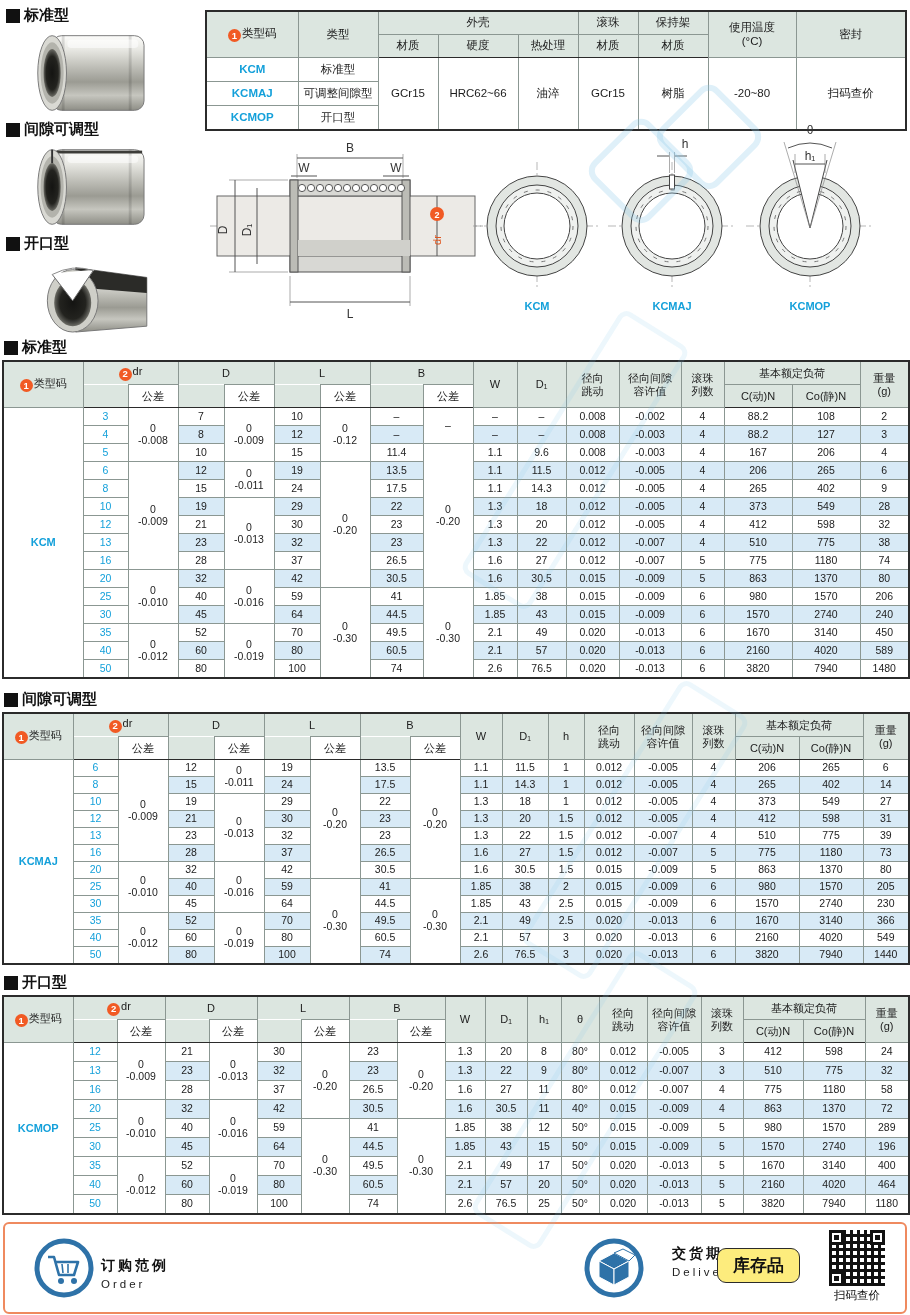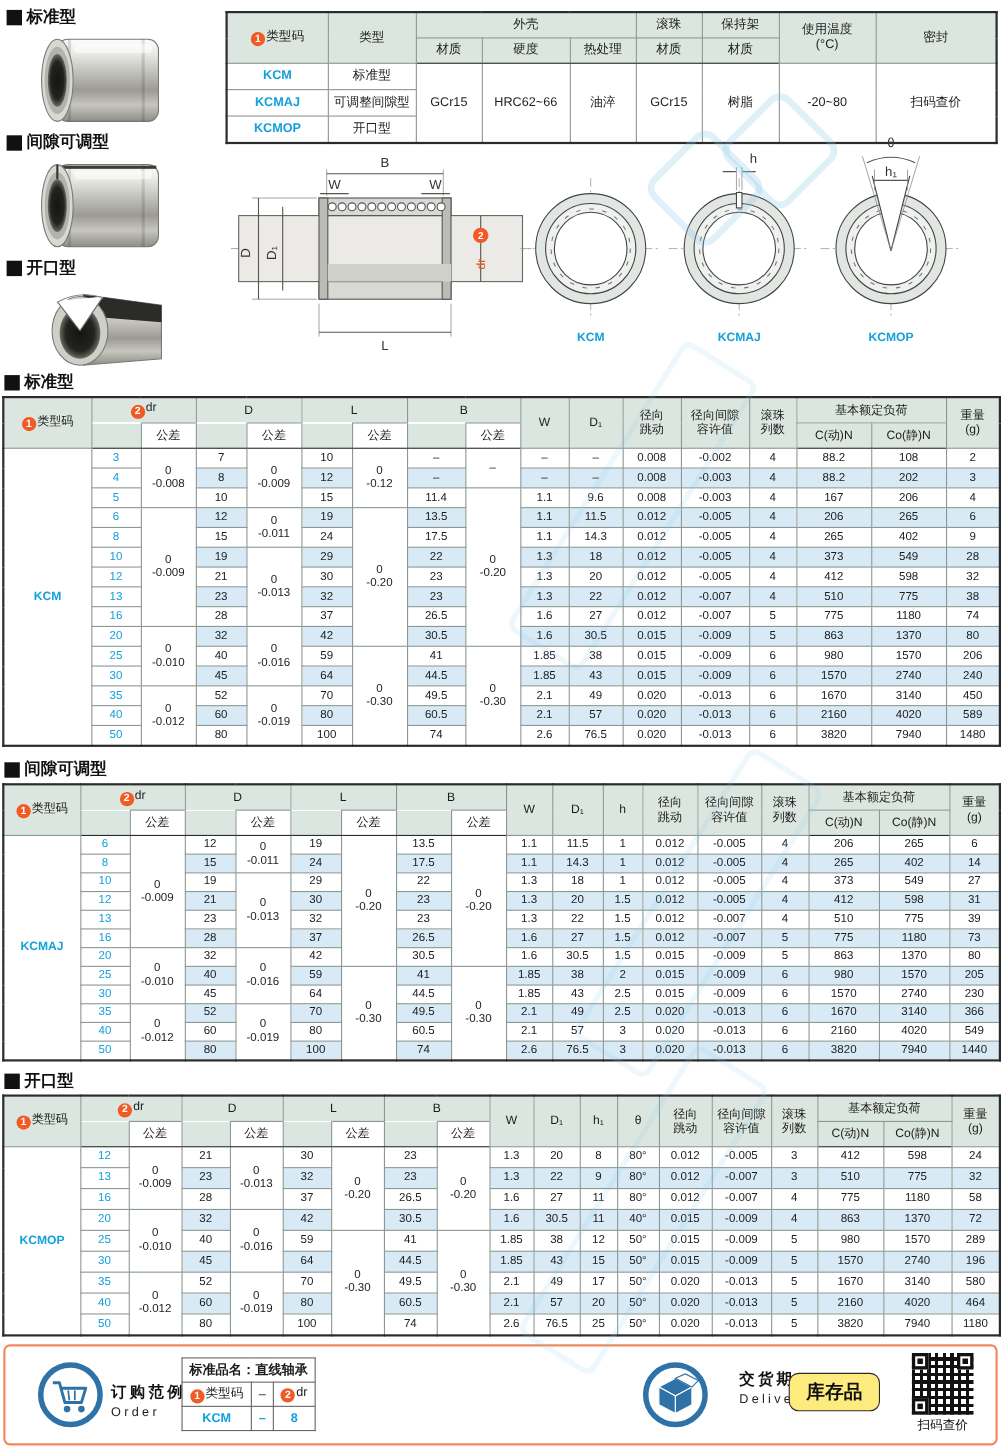--- a/index.html
+++ b/index.html
@@ -382,21 +382,21 @@
           <td class="drv">4</td>
           <td class="sv">8</td>
           <td class="sv">12</td>
           <td class="sv">–</td>
           <td class="sv">–</td>
           <td class="sv">–</td>
           <td class="sv">0.008</td>
           <td class="sv">-0.003</td>
           <td class="sv">4</td>
           <td class="sv">88.2</td>
-          <td class="sv">202</td>
+          <td class="sv">127</td>
           <td class="sv">3</td>
         </tr>
         <tr>
           <td class="drv">5</td>
           <td class="sv">10</td>
           <td class="sv">15</td>
           <td class="sv">11.4</td>
           <td class="tol" rowspan="8">0
 -0.20</td>
           <td class="sv">1.1</td>
@@ -1049,21 +1049,21 @@
           <td class="sv">49.5</td>
           <td class="sv">2.1</td>
           <td class="sv">49</td>
           <td class="sv">17</td>
           <td class="sv">50°</td>
           <td class="sv">0.020</td>
           <td class="sv">-0.013</td>
           <td class="sv">5</td>
           <td class="sv">1670</td>
           <td class="sv">3140</td>
-          <td class="sv">580</td>
+          <td class="sv">400</td>
         </tr>
         <tr class="alt">
           <td class="drv">40</td>
           <td class="sv">60</td>
           <td class="sv">80</td>
           <td class="sv">60.5</td>
           <td class="sv">2.1</td>
           <td class="sv">57</td>
           <td class="sv">20</td>
           <td class="sv">50°</td>
@@ -1099,37 +1099,20 @@
       <path d="M15 20 L21 20 L26 38 L41 38 L45 25 L23 25" fill="none" stroke="#2e72a8" stroke-width="2.6" stroke-linejoin="round"></path>
       <line x1="29" y1="27" x2="30" y2="36" stroke="#2e72a8" stroke-width="1.6"></line>
       <line x1="35" y1="27" x2="35" y2="36" stroke="#2e72a8" stroke-width="1.6"></line>
       <circle cx="28" cy="44" r="3" fill="#2e72a8"></circle>
         <circle cx="41" cy="44" r="3" fill="#2e72a8"></circle>
     </svg>
     <div style="position:absolute;left:96px;top:33px">
       <div class="ftitle">订购范例</div>
       <div class="fsub">Order</div>
     </div>
-    <table class="order-table">
-      <tbody>
-      <tr>
-        <td colspan="3" class="t">标准品名：直线轴承</td>
-      </tr>
-      <tr>
-        <td><span class="badge">1</span><span>类型码</span></td>
-        <td>–</td>
-        <td><span class="badge">2</span><span>dr</span></td>
-      </tr>
-      <tr>
-        <td class="v">KCM</td>
-        <td class="v">–</td>
-        <td class="v">8</td>
-      </tr>
-      </tbody>
-    </table>
     <svg style="position:absolute;left:578px;top:13px" width="62" height="62" viewBox="0 0 62 62">
       <circle cx="31" cy="31" r="27" fill="#fff" stroke="#2e72a8" stroke-width="5"></circle>
       <polygon points="31,16 46,24 31,32 16,24" fill="#2e72a8" stroke="#fff"></polygon>
       <polygon points="16,24 31,32 31,48 16,40" fill="#2e72a8" stroke="#fff"></polygon>
       <polygon points="31,32 46,24 46,40 31,48" fill="#2e72a8" stroke="#fff"></polygon>
       <polygon points="31,16 40,12 52,18 46,24" fill="#fff" stroke="#2e72a8"></polygon>
     </svg>
     <div style="position:absolute;left:667px;top:21px">
       <div class="ftitle">交货期</div>
       <div class="fsub">Delivery</div>

